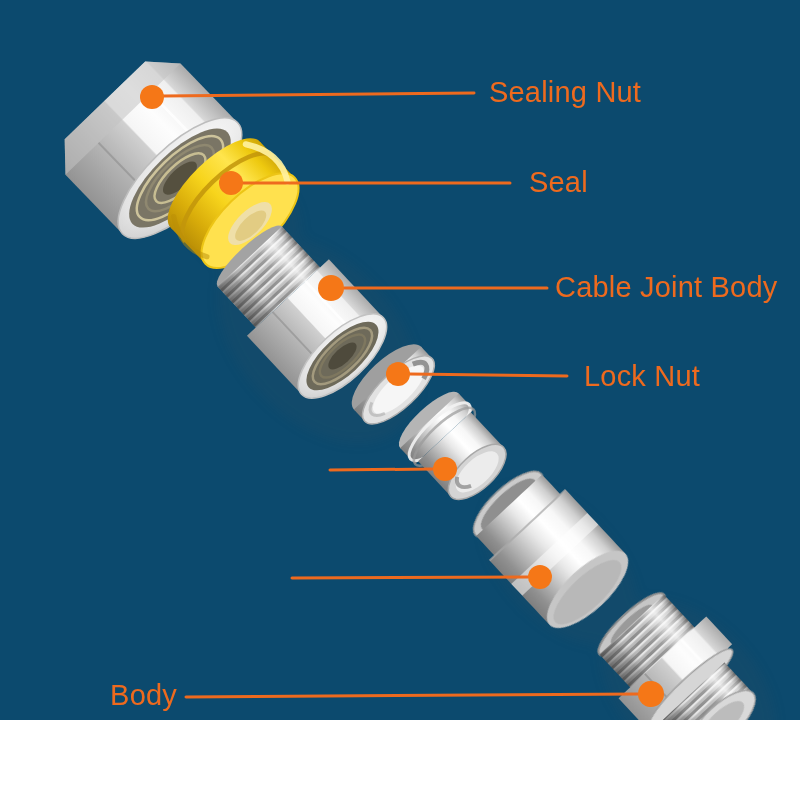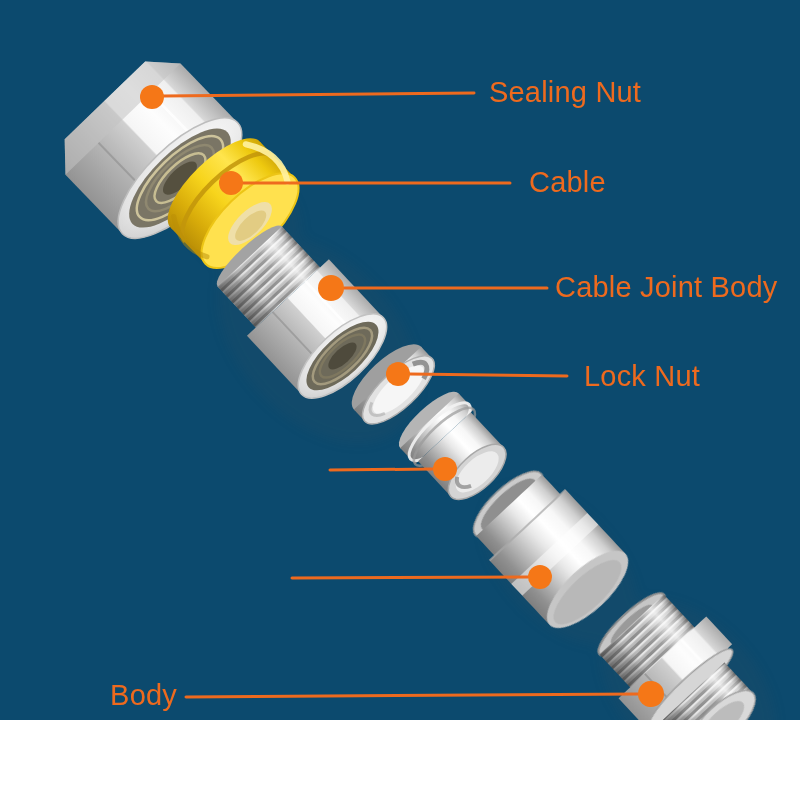--- a/index.html
+++ b/index.html
@@ -192,18 +192,18 @@
       <circle cx="231" cy="183" r="12"></circle>
       <circle cx="331" cy="288" r="13"></circle>
       <circle cx="398" cy="374" r="12"></circle>
       <circle cx="445" cy="469" r="12"></circle>
       <circle cx="540" cy="577" r="12"></circle>
       <circle cx="651" cy="694" r="13"></circle>
     </g>
   </svg>
 
   <div class="label" style="left:489px; top:93px;">Sealing Nut</div>
-  <div class="label" style="left:529px; top:183px;">Cable</div>
+  <div class="label" style="left:529px; top:183px;">Seal</div>
   <div class="label" style="left:584px; top:377px;">Lock Nut</div>
   <div class="label" style="left:555px; top:288px;">Cable Joint Body</div>
   <div class="label" style="right:623px; top:696px;text-align:right;">Body</div>
 
 </div>
 
 </body></html>

